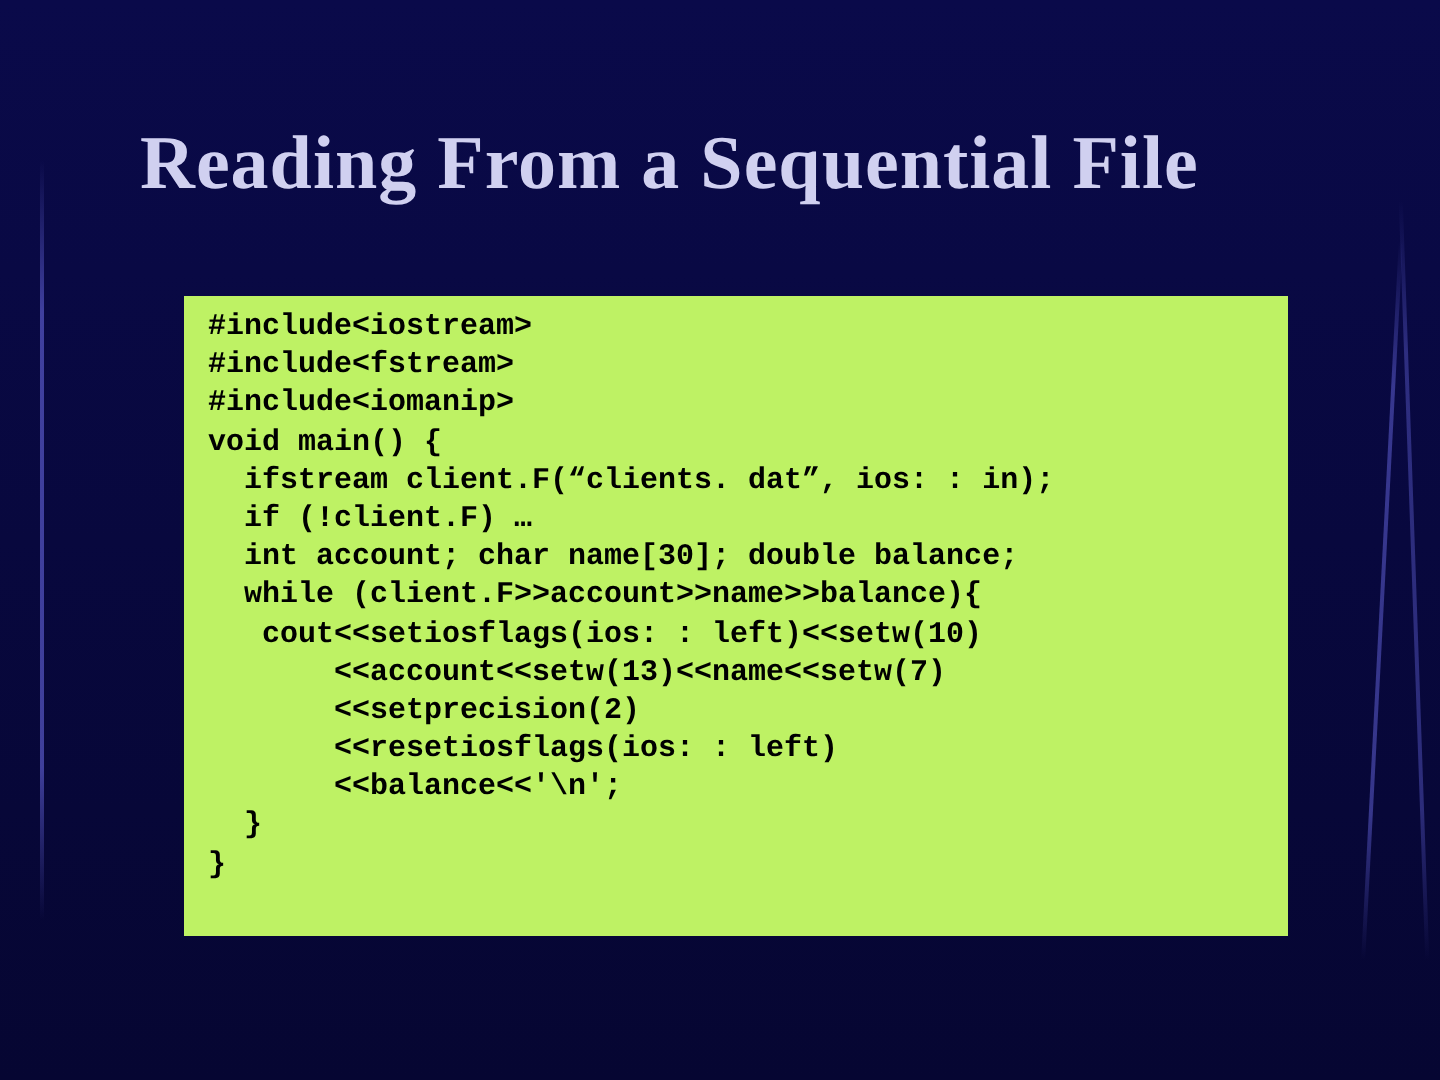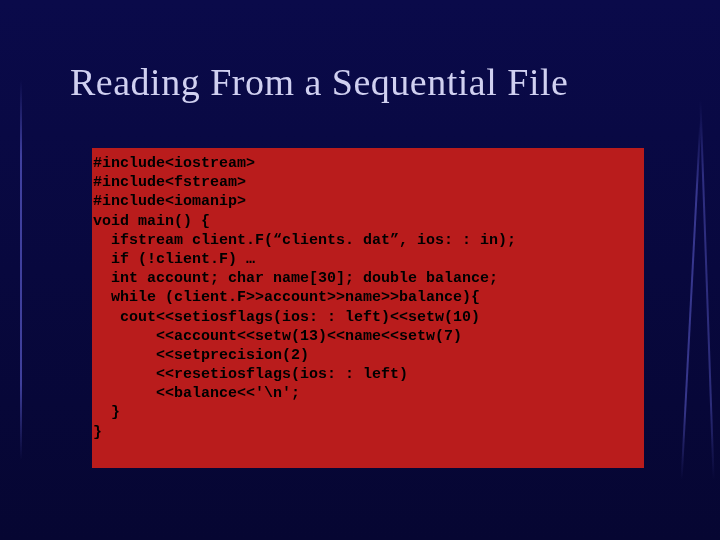--- a/index.html
+++ b/index.html
@@ -53,31 +53,31 @@
     background: linear-gradient(180deg, rgba(80,80,200,0) 0%, rgba(100,100,220,0.4) 20%, rgba(100,100,220,0.4) 80%, rgba(80,80,200,0) 100%);
     transform: rotate(-2deg);
   }
   .title {
     position: absolute;
     top: 60px;
     left: 70px;
     right: 60px;
     color: #d0d0f0;
     font-size: 38px;
-    font-weight: normal;
+    font-weight: bold;
     letter-spacing: 0.5px;
   }
   .code-box {
     position: absolute;
     top: 148px;
     left: 92px;
     width: 552px;
     height: 320px;
-    background: #b91c1c;
-    padding: 6px 1px;
+    background: #bef264;
+    padding: 6px 12px;
     font-family: 'Courier New', Courier, monospace;
     font-size: 15px;
     font-weight: bold;
     line-height: 1.28;
     color: #000000;
     white-space: pre;
     overflow: hidden;
   }
 </style>
 </head>

